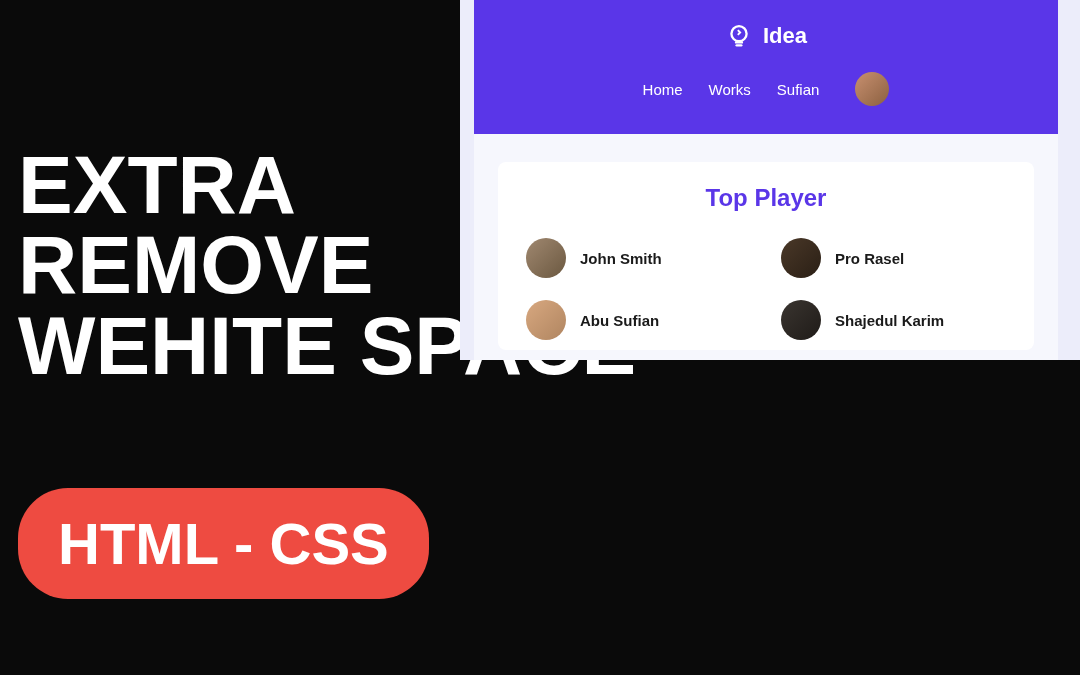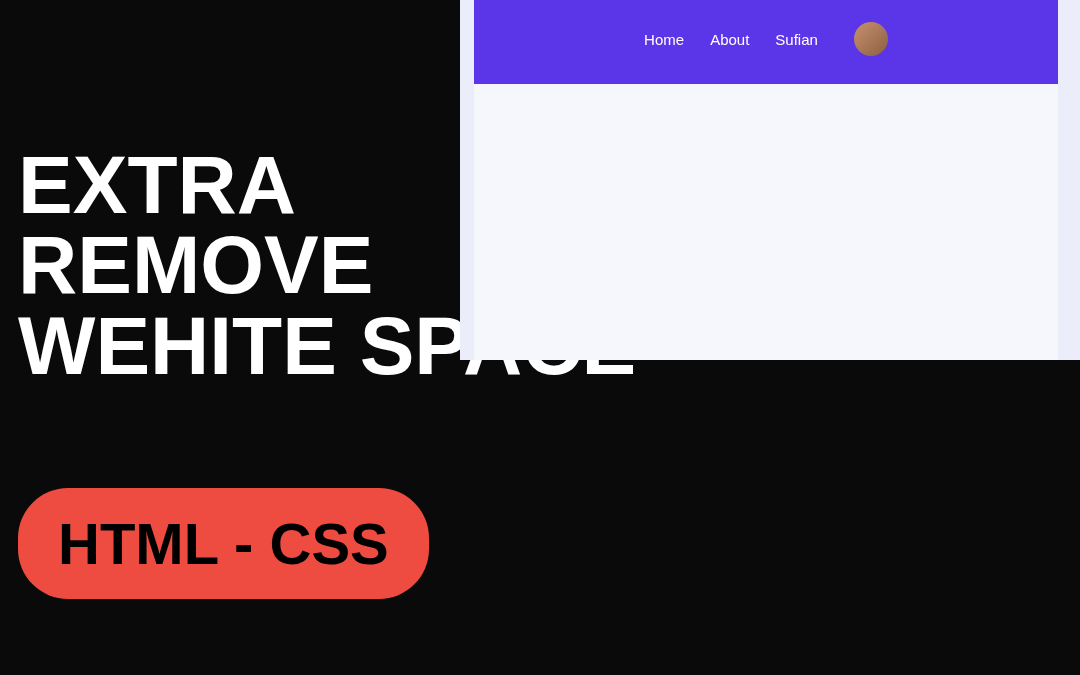--- a/index.html
+++ b/index.html
@@ -19,21 +19,21 @@
       font-weight: 900;
       font-size: 82px;
       line-height: 0.98;
       letter-spacing: 0px;
     }
     .pill {
       position: absolute;
       left: 18px;
       top: 488px;
       background: #ee4b41;
-      color: #000000;
+      color: #ffffff;
       font-weight: 900;
       font-size: 58px;
       padding: 22px 40px;
       border-radius: 50px;
       letter-spacing: 0px;
     }
     .browser-frame {
       position: absolute;
       right: 0;
       top: 0;
@@ -134,22 +134,54 @@
   <div>WEHITE SPACE</div>
 </div>
 
 <div class="pill">
   <span>HTML - CSS</span>
 </div>
 
 <div class="browser-frame">
   <div class="browser-inner">
     <div class="purple-header">
+      <div class="brand">
+        <span class="brand-icon">
+          <svg viewBox="0 0 24 24" width="28" height="28" fill="none" stroke="#fff" stroke-width="2">
+            <circle cx="12" cy="10" r="6.5"></circle>
+            <path d="M9.5 17.5 h5" stroke-linecap="round"></path>
+            <path d="M10 20 h4" stroke-linecap="round"></path>
+            <path d="M11 7 l2 2 l-2 2" stroke-width="1.6"></path>
+          </svg>
+        </span>
+        <span class="brand-name">Idea</span>
+      </div>
       <div class="nav">
         <span>Home</span>
-        <span>About</span>
+        <span>Works</span>
         <span>Sufian</span>
         <span class="nav-avatar"></span>
       </div>
     </div>
 
+    <div class="card">
+      <div class="card-title">Top Player</div>
+      <div class="players">
+        <div class="player">
+          <div class="player-avatar pa1"></div>
+          <div class="player-name">John Smith</div>
+        </div>
+        <div class="player">
+          <div class="player-avatar pa2"></div>
+          <div class="player-name">Pro Rasel</div>
+        </div>
+        <div class="player">
+          <div class="player-avatar pa3"></div>
+          <div class="player-name">Abu Sufian</div>
+        </div>
+        <div class="player">
+          <div class="player-avatar pa4"></div>
+          <div class="player-name">Shajedul Karim</div>
+        </div>
+      </div>
+    </div>
   </div>
 </div>
 
 </body></html>

